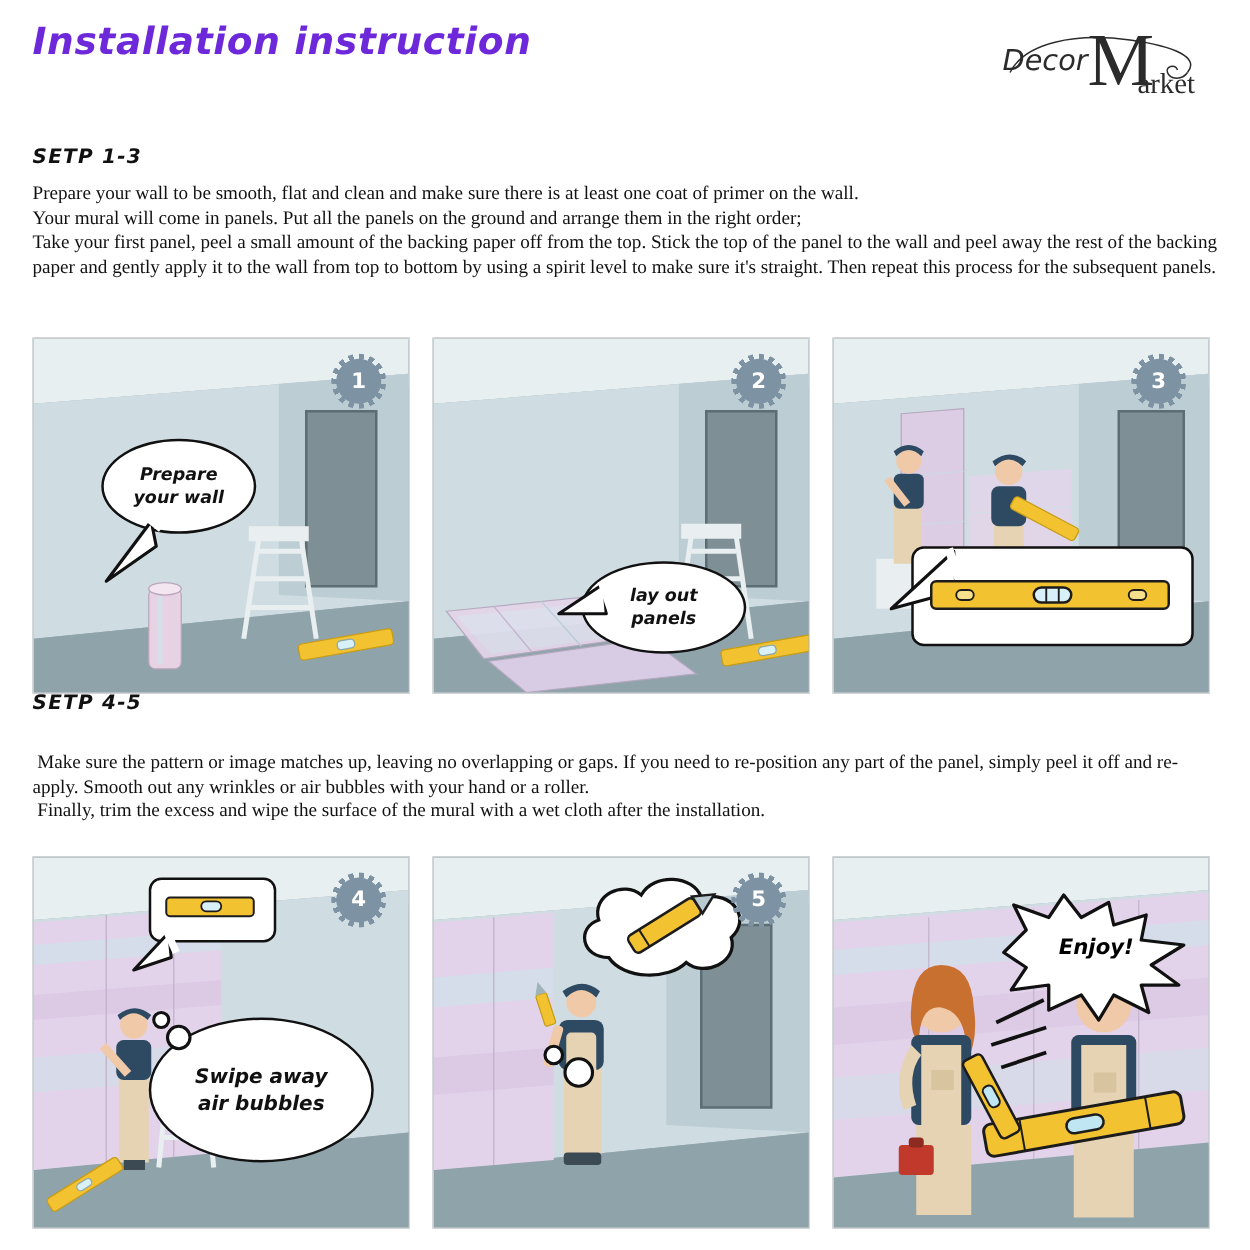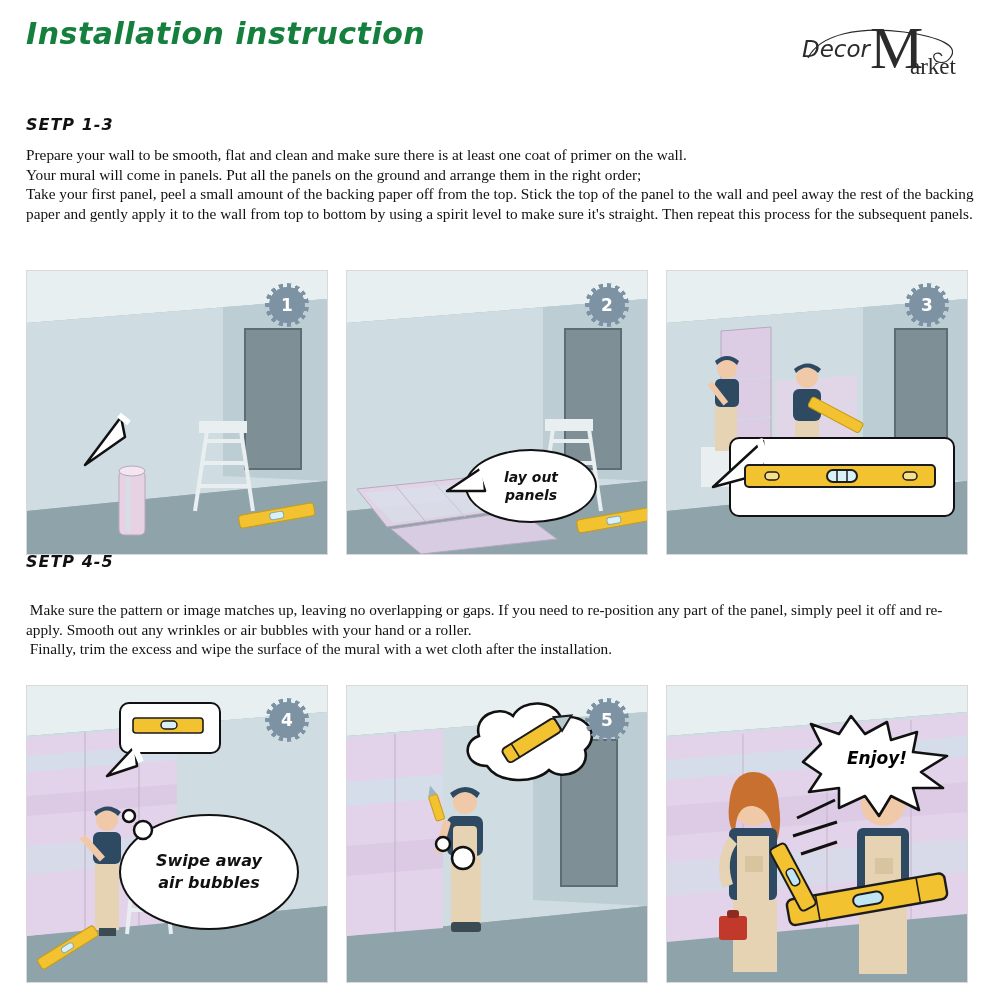--- a/index.html
+++ b/index.html
@@ -12,21 +12,21 @@
     overflow:hidden;
   }
   .page{position:relative;width:1000px;height:1000px;}
 
   
   .title-main{
     position:absolute;left:26px;top:16px;
     font-family:"DejaVu Sans", sans-serif;
     font-style:italic;font-weight:bold;
     font-size:30px;letter-spacing:.5px;
-    color:#15803d;
+    color:#6d28d9;
   }
   .title-sub{
     position:absolute;left:26px;top:58px;
     font-family:"Liberation Serif", serif;
     font-weight:bold;font-size:29px;color:#111;
   }
   .logo{
     position:absolute;right:18px;top:14px;width:190px;height:70px;text-align:center;
   }
   .logo .big-m{
@@ -147,20 +147,22 @@
         <path d="M176 192 L218 192"></path>
         <path d="M180 170 L214 170"></path>
       </g>
       <rect x="172" y="150" width="48" height="12" fill="#e9eef0"></rect>
 
       <g transform="rotate(-10 250 246)">
         <rect x="212" y="238" width="76" height="13" rx="3" fill="#f2c230" stroke="#c79c16"></rect>
         <rect x="243" y="241" width="14" height="7" rx="3" fill="#d8f0f7" stroke="#8aa7ae"></rect>
       </g>
     </svg>
+    <div class="bubble" style="left:54px;top:80px;width:120px;height:72px;white-space:pre-line;">Prepare
+your wall</div>
     <svg class="tail" style="left:52px;top:140px;" width="60" height="60" viewBox="0 0 60 60">
       <path d="M42 6 L6 54 L46 26 Z" fill="#fff" stroke="#111" stroke-width="2.5" stroke-linejoin="round"></path>
       <path d="M40 4 L50 12" stroke="#fff" stroke-width="6"></path>
     </svg>
     <div class="badge" style="right:22px;top:16px;">1</div>
   </div>
 
   <div class="panel" style="left:346px;top:270px;width:300px;height:283px;">
     <svg width="300" height="283" viewBox="0 0 300 283">
       <rect width="300" height="283" fill="#9fb0b5"></rect>

